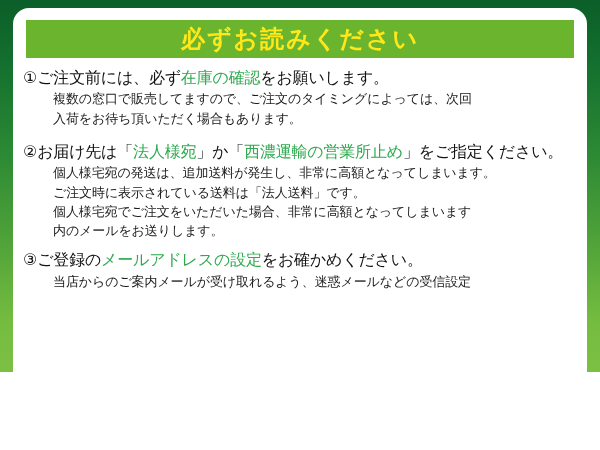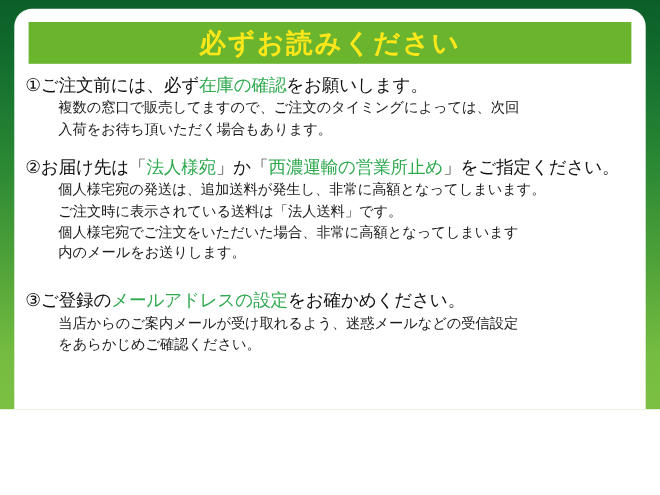--- a/index.html
+++ b/index.html
@@ -93,21 +93,21 @@
     line-height: 1.48;
     margin: 1px 0 0 30px;
     letter-spacing: -0.1px;
   }
   .sec-body div {
     white-space: nowrap;
   }
 
   #section-1 { margin-top: 0px; }
   #section-2 { margin-top: 14px; }
-  #section-3 { margin-top: 23px; }
+  #section-3 { margin-top: 10px; }
 
   
   .footer {
     position: absolute;
     left: 0;
     top: 398px;
     width: 600px;
     height: 52px;
     display: flex;
     align-items: center;
@@ -151,21 +151,20 @@
           <div>ご注文時に表示されている送料は「法人送料」です。</div>
           <div>個人様宅宛でご注文をいただいた場合、非常に高額となってしまいます</div>
           <div>内のメールをお送りします。</div>
         </div>
       </div>
 
       <div class="section" id="section-3">
         <div class="sec-head"><span>③</span><span>ご登録の</span><span class="hl">メールアドレスの設定</span><span>をお確かめください。</span></div>
         <div class="sec-body">
           <div>当店からのご案内メールが受け取れるよう、迷惑メールなどの受信設定</div>
-          <div>をあらかじめご確認ください。</div>
         </div>
       </div>
 
     </div>
   </div>
 
   <div class="footer">
     <div class="brand">PARTSPARK</div>
   </div>
 

